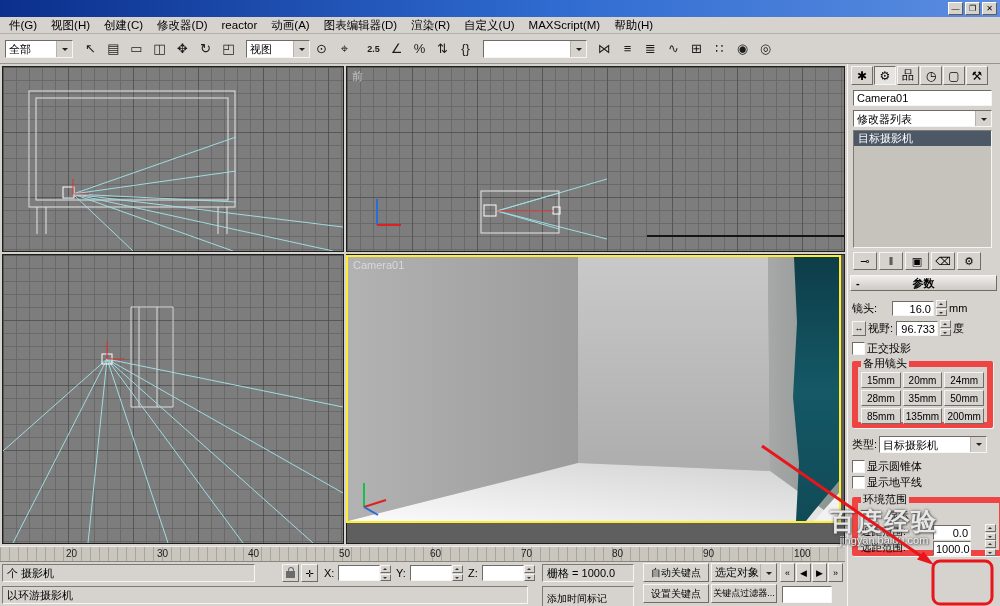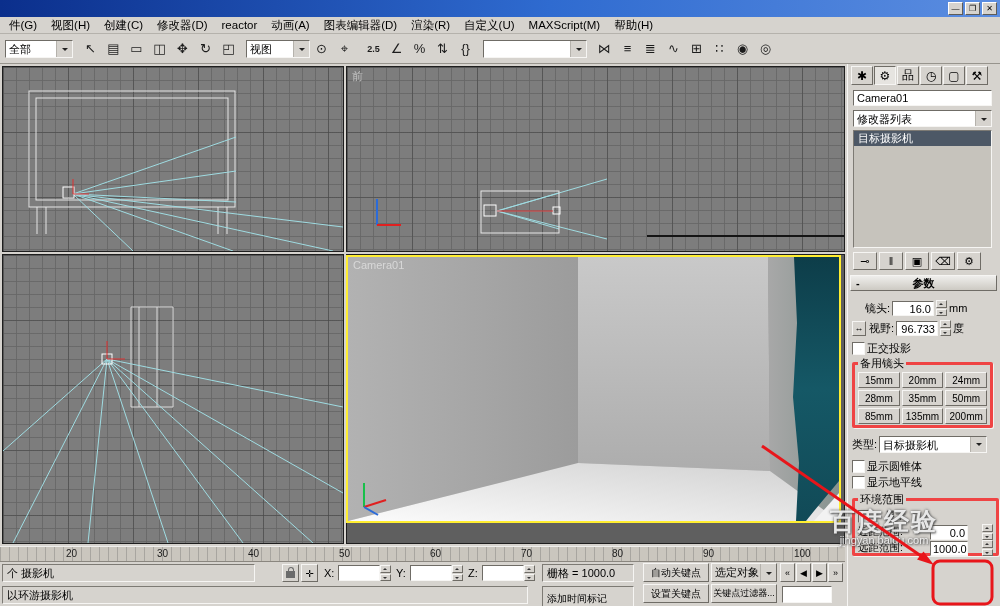--- a/index.html
+++ b/index.html
@@ -74,24 +74,24 @@
     display:flex;align-items:center;justify-content:center;font-size:12px;padding:0;font-family:inherit;}
   .tab.active{border-color:#6f6c66 #f6f5f3 #f6f5f3 #6f6c66;background:#e6e4e0;}
   .stack-list{background:#c6c3bc;border:1px solid;border-color:#7d7a74 #f6f5f3 #f6f5f3 #7d7a74;box-sizing:border-box;}
   .stack-row{height:15px;line-height:15px;padding:0 4px;font-size:11px;white-space:nowrap;overflow:hidden;}
   .stack-row.selected{background:#4d5866;color:#fff;}
   .sbtn{width:24px;height:18px;font-size:11px;}
   .rollout{background:linear-gradient(#efeeec,#cdcac3);border:1px solid;border-color:#f6f5f3 #6f6c66 #6f6c66 #f6f5f3;
     display:flex;align-items:center;justify-content:center;font-weight:bold;box-sizing:border-box;position:relative;}
   .rollout .minus{position:absolute;left:5px;font-weight:bold;}
   .prow{position:absolute;left:4px;display:flex;align-items:center;gap:2px;height:16px;white-space:nowrap;}
-  .plabel{display:inline-block;text-align:right;}
+  .plabel{display:inline-block;text-align:left;}
   .pfield{background:#fff;border:1px solid;border-color:#6f6c66 #f6f5f3 #f6f5f3 #6f6c66;
     text-align:right;padding:0 2px;font-size:11px;height:15px;line-height:14px;box-sizing:border-box;}
-  fieldset.group{position:absolute;border:3px solid #ef4444;margin:0;padding:1px 3px 15px;box-sizing:border-box;
+  fieldset.group{position:absolute;border:6px solid #ef4444;margin:0;padding:1px 3px 15px;box-sizing:border-box;
     border-radius:2px;box-shadow:1px 1px 0 rgba(255,255,255,.7);}
   fieldset.group legend{font-size:11px;padding:0 2px;}
   .lens-grid{display:grid;grid-template-columns:repeat(3,1fr);gap:2px;}
   .lens-btn{height:16px;font-size:10px;}
   .erow{display:flex;align-items:center;gap:14px;height:16px;font-size:10.5px;white-space:nowrap;}
   
   .nav-grid{position:absolute;left:850px;top:562px;display:grid;grid-template-columns:repeat(4,35px);grid-auto-rows:20px;gap:2px;}
   .nav-btn{font-size:12px;}
   .playback{position:absolute;left:780px;top:563px;display:flex;gap:1px;}
   .pb-btn{width:15px;height:19px;font-size:9px;}

